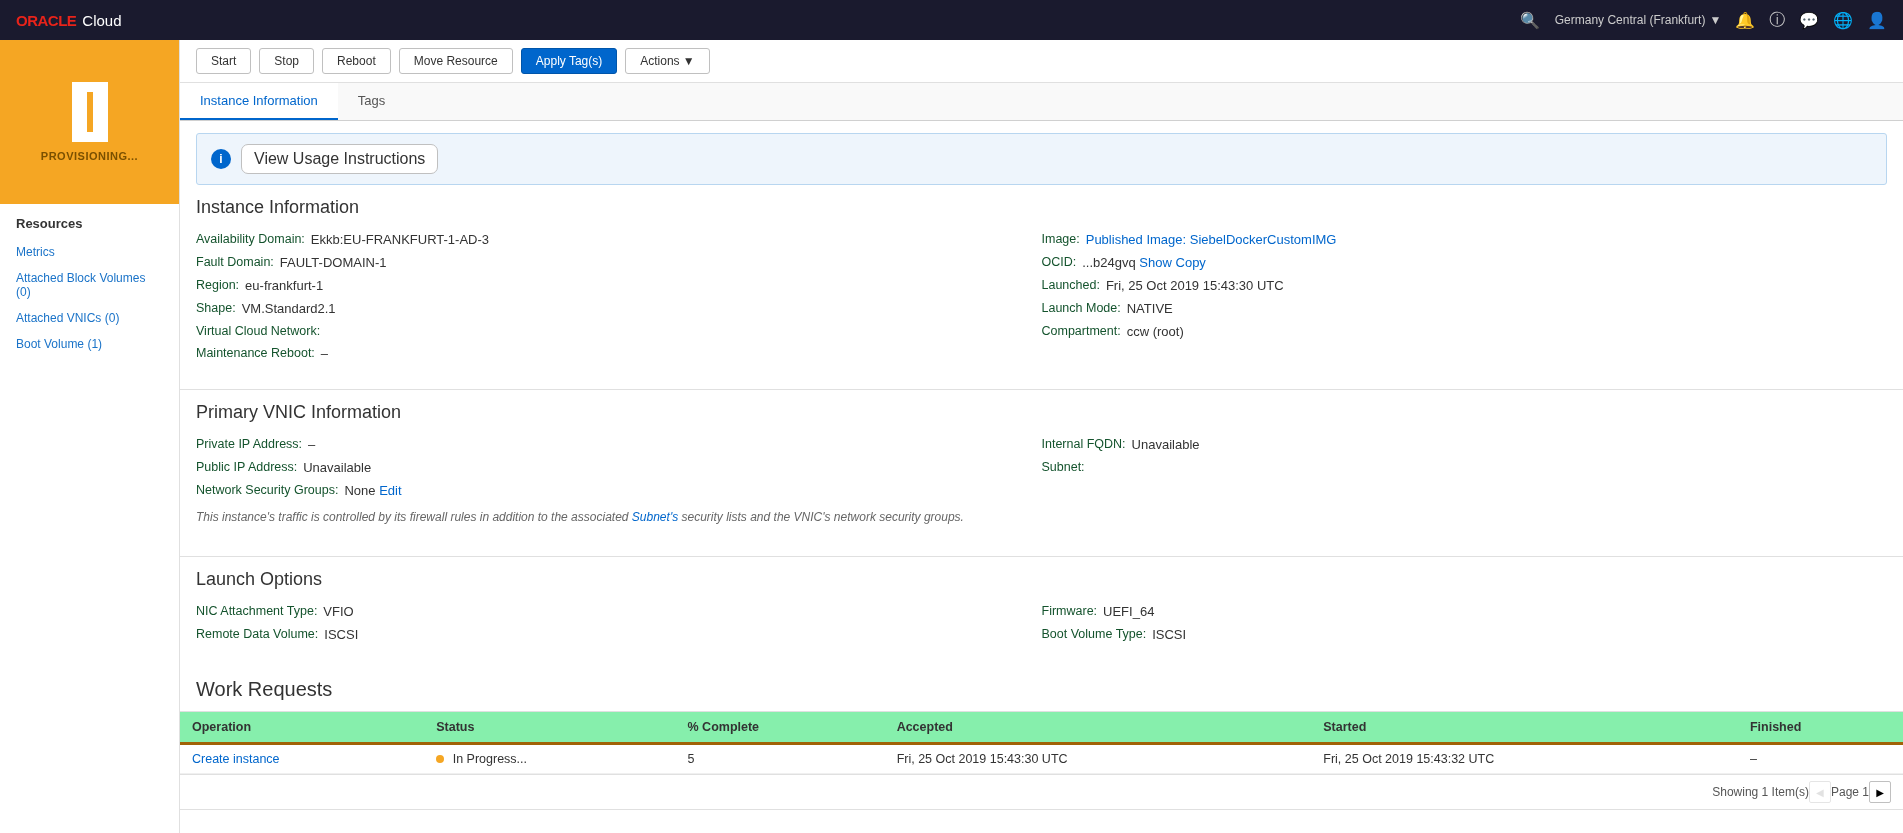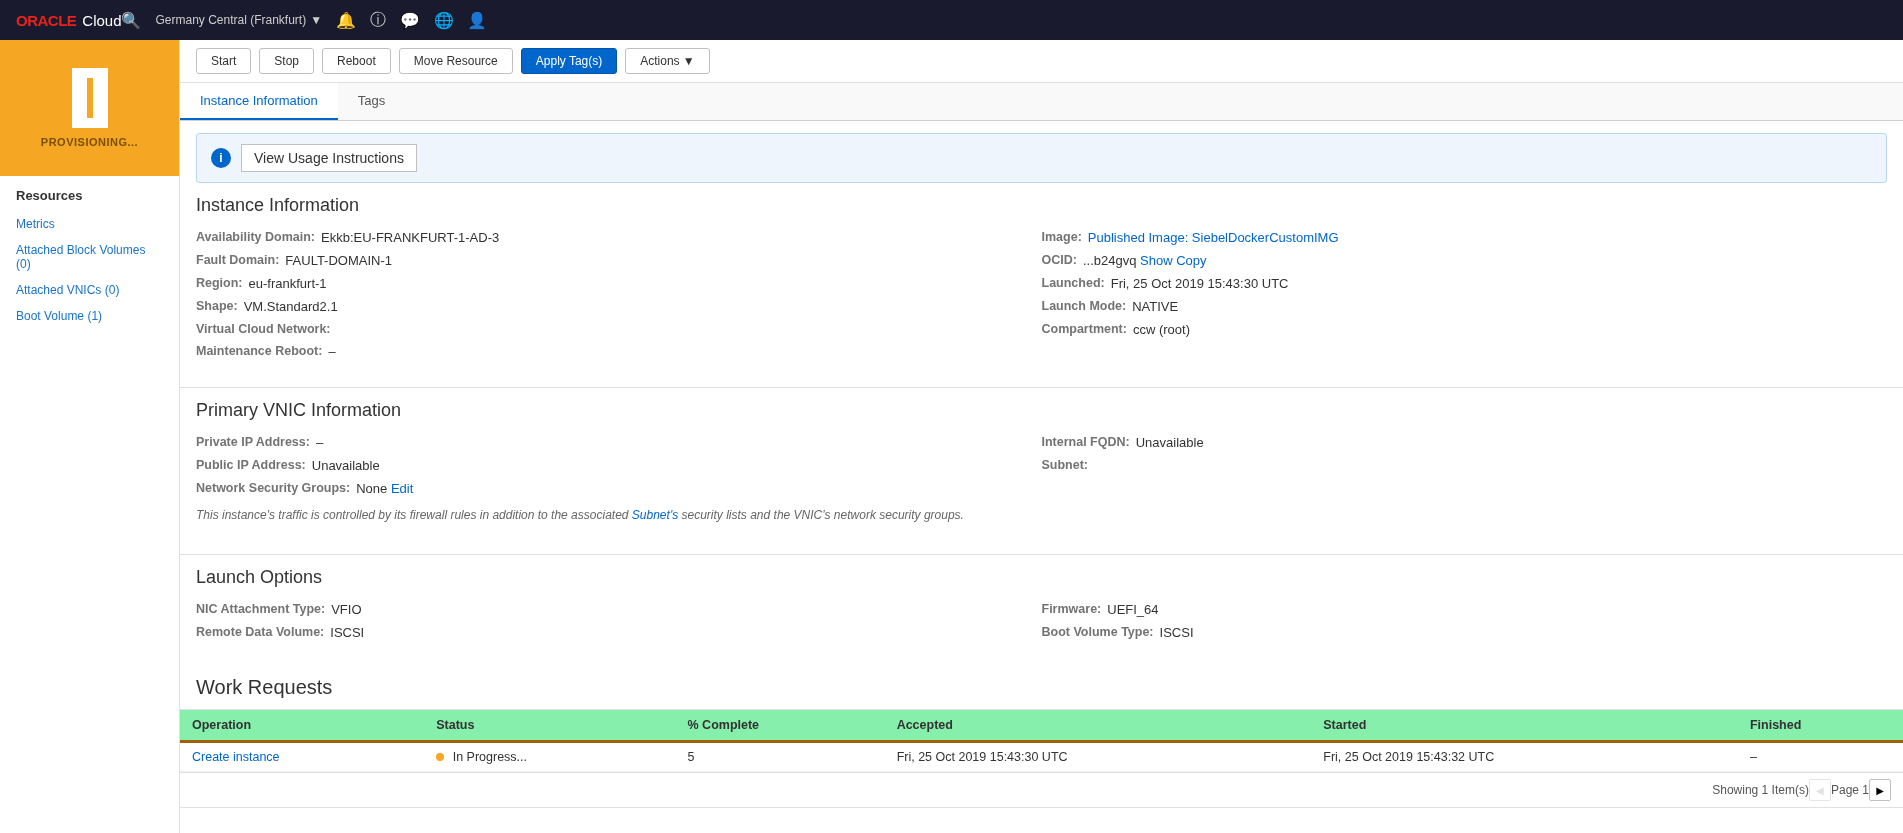--- a/index.html
+++ b/index.html
@@ -5,20 +5,21 @@
     * { box-sizing: border-box; margin: 0; padding: 0; }
     body { font-family: -apple-system, BlinkMacSystemFont, "Segoe UI", Arial, sans-serif; font-size: 13px; color: #333; background: #f5f5f5; }
 
     
     .top-nav {
       height: 40px;
       background: #1a1a2e;
       display: flex;
       align-items: center;
       padding: 0 16px;
+      justify-content: space-between;
       position: fixed;
       top: 0; left: 0; right: 0;
       z-index: 100;
     }
     .top-nav-logo { display: flex; align-items: center; gap: 6px; }
     .oracle-logo { color: #e8231a; font-weight: bold; font-size: 15px; letter-spacing: -0.5px; }
     .oracle-cloud-text { color: #fff; font-size: 15px; }
     .top-nav-right { display: flex; align-items: center; gap: 14px; }
     .top-nav-icon { color: #ccc; font-size: 16px; cursor: pointer; }
     .region-selector { color: #ccc; font-size: 12px; display: flex; align-items: center; gap: 4px; cursor: pointer; }
@@ -30,21 +31,21 @@
     .sidebar {
       width: 180px;
       min-width: 180px;
       background: #fff;
       border-right: 1px solid #e0e0e0;
       display: flex;
       flex-direction: column;
     }
     .sidebar-instance-badge {
       background: #f5a623;
-      height: 136px;
+      height: 164px;
       display: flex;
       flex-direction: column;
       align-items: center;
       justify-content: center;
       position: relative;
     }
     .sidebar-instance-icon {
       width: 36px;
       height: 60px;
       background: #fff;
@@ -146,22 +147,22 @@
       color: #fff;
       display: flex; align-items: center; justify-content: center;
       font-size: 12px; font-weight: bold;
       flex-shrink: 0;
     }
     .info-text { flex: 1; font-size: 12.5px; color: #333; }
     .btn-view-instructions {
       padding: 5px 12px;
       border: 1px solid #c0c0c0;
       background: #fff;
-      border-radius: 0;
-      font-size: 14px;
+      border-radius: 7px;
+      font-size: 16px;
       cursor: pointer;
       white-space: nowrap;
       color: #333;
     }
 
     
     .content-section { padding: 0 16px 16px; }
 
     .section-title {
       font-size: 18px;
@@ -175,23 +176,23 @@
       grid-template-columns: 1fr 1fr;
       gap: 0;
     }
     .info-row {
       display: flex;
       align-items: flex-start;
       padding: 4px 0;
       gap: 6px;
     }
     .info-label {
-      font-weight: 700;
+      font-weight: 400;
       font-size: 12.5px;
-      color: #737373;
+      color: #14532d;
       white-space: nowrap;
     }
     .info-value {
       font-size: 13px;
       color: #333;
     }
     .info-value a, .info-value .link {
       color: #0066cc;
       text-decoration: none;
       cursor: pointer;

